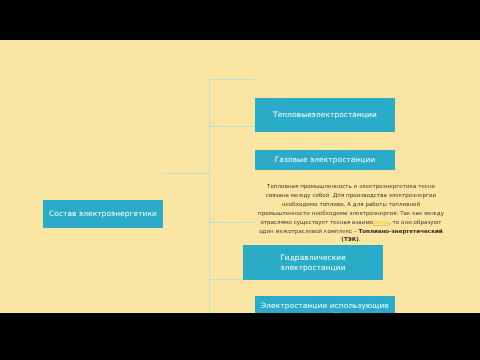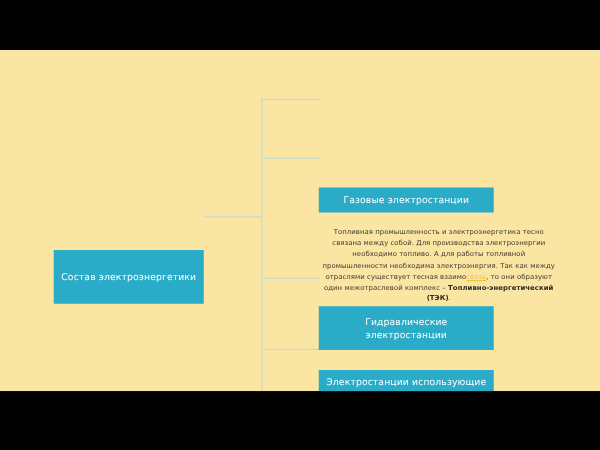--- a/index.html
+++ b/index.html
@@ -55,33 +55,33 @@
     justify-content: center;
     text-align: center;
     box-sizing: border-box;
     padding: 2px 6px;
     line-height: 1.35;
     letter-spacing: 0.1px;
   }
   .node span { display: block; }
 
   #node-root {
-    left: 43px; top: 160px; width: 120px; height: 43px;
+    left: 43px; top: 160px; width: 120px; height: 28px;
     font-size: 7.4px;
   }
   #node-thermal {
     left: 255px; top: 58px; width: 140px; height: 34px;
     font-size: 7.4px;
   }
   #node-gas {
     left: 255px; top: 110px; width: 140px; height: 20px;
     font-size: 7.4px;
   }
   #node-hydro {
-    left: 255px; top: 205px; width: 140px; height: 35px;
+    left: 243px; top: 205px; width: 140px; height: 35px;
     font-size: 7.4px;
   }
   #node-alt {
     left: 255px; top: 256px; width: 140px; height: 40px;
     font-size: 7.4px;
   }
 
   
   #paragraph {
     position: absolute;
@@ -116,20 +116,23 @@
     <div class="conn conn-v" style="left:209px; top:39px; height:240px;"></div>
     <div class="conn conn-h" style="left:209px; top:39px; width:46px;"></div>
     <div class="conn conn-h" style="left:209px; top:86px; width:46px;"></div>
     <div class="conn conn-h" style="left:209px; top:182px; width:46px;"></div>
     <div class="conn conn-h" style="left:209px; top:239px; width:46px;"></div>
 
     <div class="node" id="node-root">
       <span>Состав электроэнергетики</span>
     </div>
 
+    <div class="node" id="node-thermal">
+      <span>Тепловыеэлектростанции</span>
+    </div>
 
     <div class="node" id="node-gas">
       <span>Газовые электростанции</span>
     </div>
 
     <div class="node" id="node-hydro">
       <span>Гидравлические электростанции</span>
     </div>
 
     <div class="node" id="node-alt">

